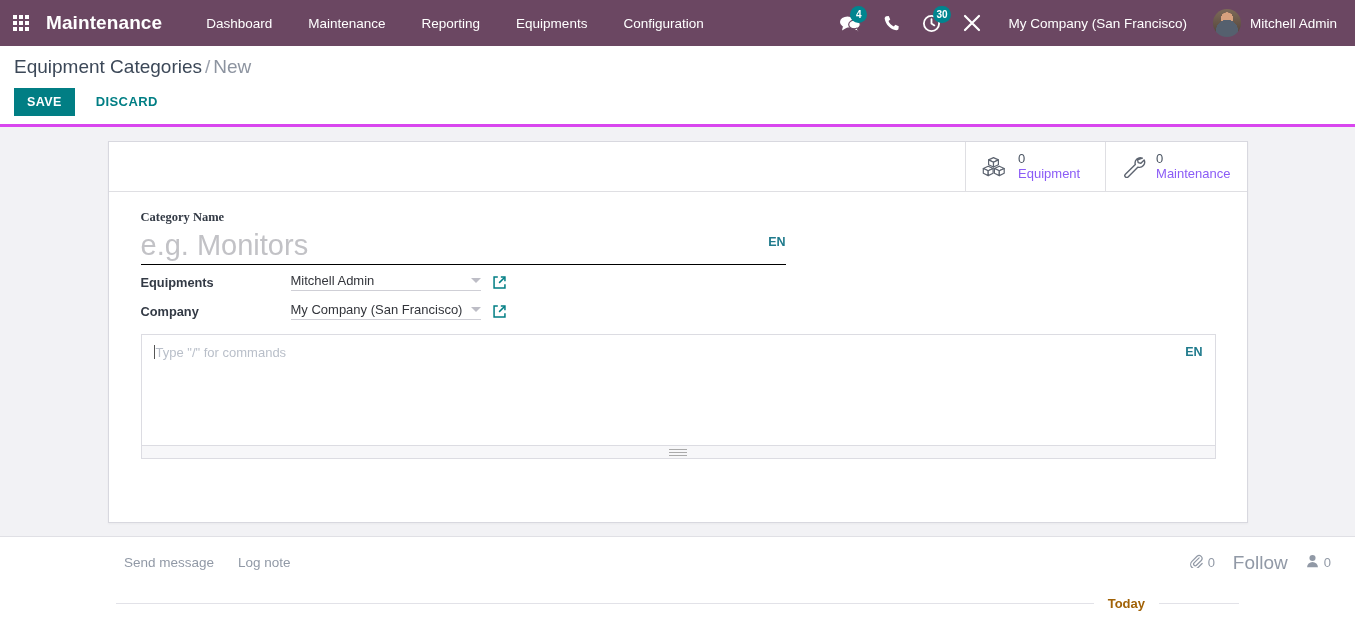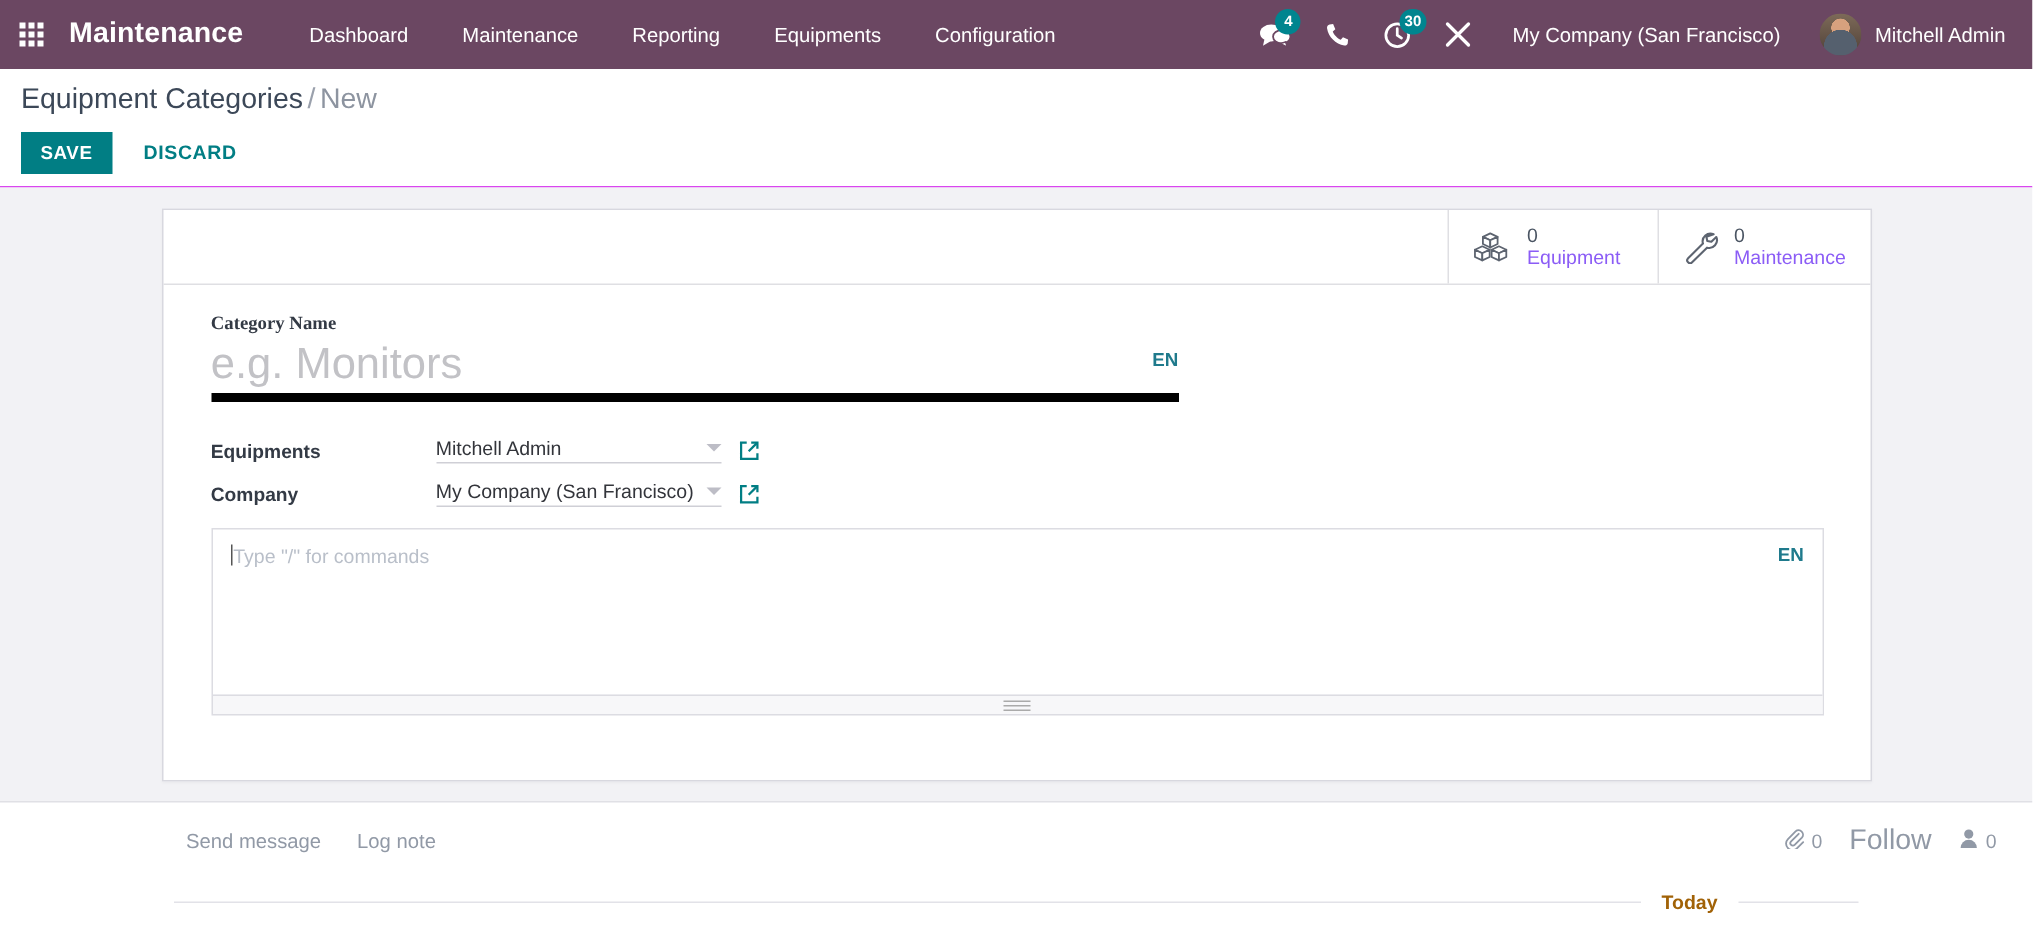--- a/index.html
+++ b/index.html
@@ -96,21 +96,21 @@
       linear-gradient(#7d6a58, #4f4038);
     overflow: hidden;
     flex: none;
   }
   .user-name { font-size: 13.5px; white-space: nowrap; }
 
   
   .control-panel {
     background: #ffffff;
     padding: 10px 0 8px 14px;
-    border-bottom: 1px solid #d946ef;
+    border-bottom: 3px solid #d946ef;
   }
   .breadcrumb {
     font-size: 19px;
     color: #4A5568;
     margin-bottom: 9px;
   }
   .breadcrumb .crumb-link { color: #3C4858; cursor: pointer; }
   .breadcrumb .sep { color: #9aa0ac; margin: 0 3px; }
   .breadcrumb .crumb-active { color: #8d94a0; }
   .cp-buttons { display: flex; align-items: flex-end; }
@@ -179,23 +179,23 @@
   .field-label {
     font-size: 12.5px;
     font-weight: bold;
     color: #333a45;
     margin-bottom: 4px;
     font-family: Liberation Serif, serif;
   }
   .title-field-wrap {
     position: relative;
     width: 645px;
-    border-bottom: 6px solid #000000;
+    border-bottom: 1px solid #000000;
     padding-bottom: 2px;
-    margin-bottom: 23px;
+    margin-bottom: 8px;
   }
   .title-input {
     border: none;
     outline: none;
     font-family: inherit;
     font-size: 29px;
     color: #333;
     width: 560px;
     padding: 0;
     background: transparent;

